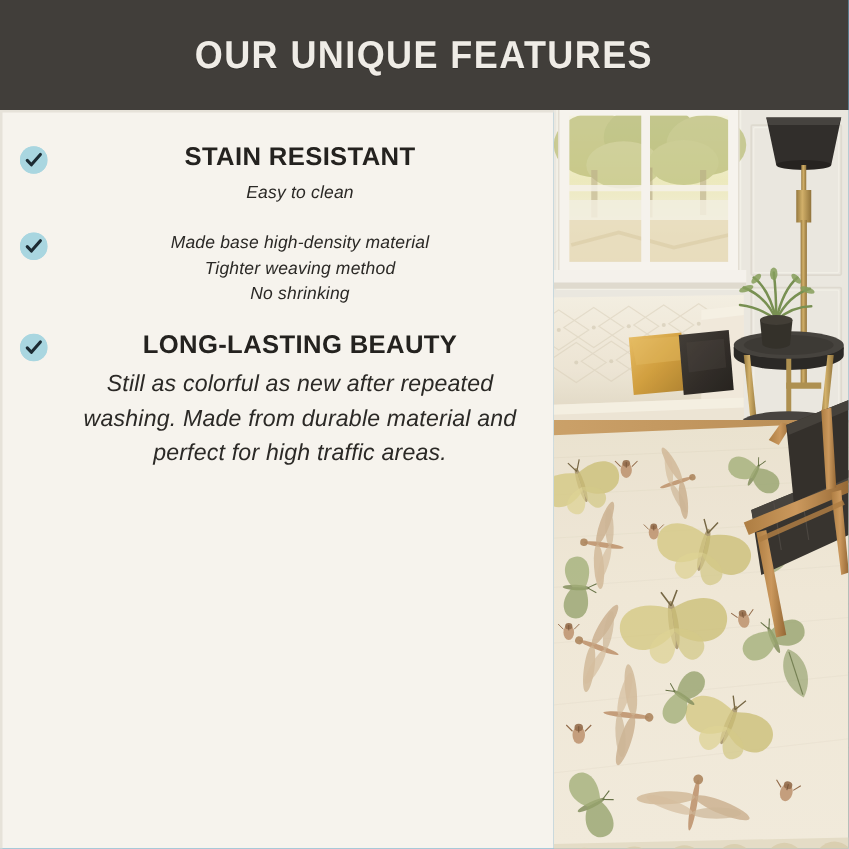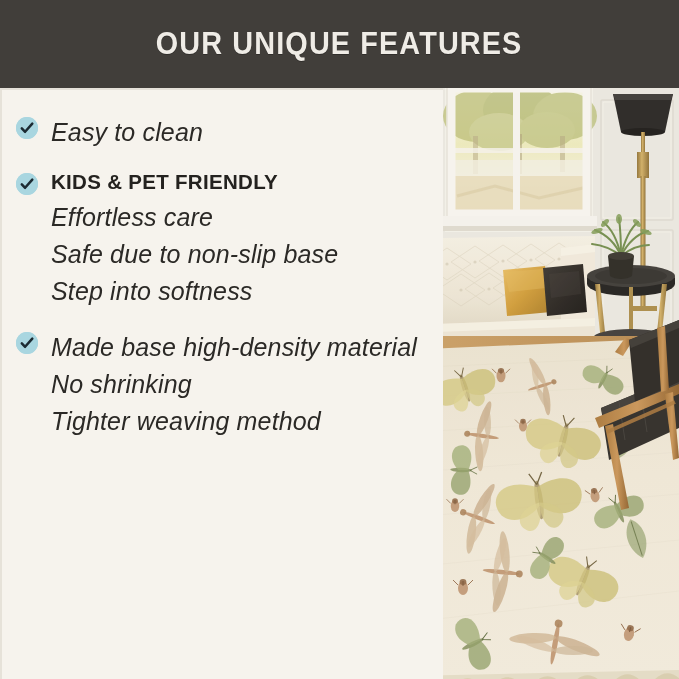--- a/index.html
+++ b/index.html
@@ -10,20 +10,21 @@
   }
   body {
     font-family: "Liberation Sans", sans-serif;
   }
   .infographic {
     position: relative;
     width: 679px;
     height: 679px;
     overflow: hidden;
     background: #0369a1;
+    text-align: center;
   }
 
   
   .header-bar {
     position: absolute;
     left: 0; top: 0;
     width: 679px;
     height: 88px;
     background: #413e3a;
     display: flex;
@@ -84,21 +85,21 @@
     letter-spacing: 0.3px;
     color: #24221f;
     text-transform: uppercase;
     line-height: 1.18;
     margin: 0 0 5px 0;
     white-space: nowrap;
   }
   .feature-line {
     font-family: "Liberation Sans", sans-serif;
     font-style: italic;
-    font-size: 25px;
+    font-size: 14px;
     letter-spacing: 0.15px;
     color: #2b2926;
     line-height: 1.48;
     margin: 0;
   }
   .feature-para {
     font-family: "Liberation Sans", sans-serif;
     font-style: italic;
     font-size: 18.5px;
     letter-spacing: 0.15px;
@@ -144,57 +145,56 @@
     <div class="feature-block">
       <div class="check-wrap">
         <span class="check-circle">
           <svg width="22" height="22" viewBox="0 0 22 22">
             <circle cx="11" cy="11" r="11" fill="#a9d6e0"></circle>
             <path d="M5.8 11.3 L9.1 14.8 L16.3 6.6" stroke="#1c2b33" stroke-width="2.5" fill="none" stroke-linecap="round" stroke-linejoin="round"></path>
           </svg>
         </span>
       </div>
       <div class="feature-text">
+        <p class="feature-title">STAIN RESISTANT</p>
         <p class="feature-line">Easy to clean</p>
       </div>
     </div>
 
-    <div class="feature-block">
-      <div class="check-wrap">
-        <span class="check-circle">
-          <svg width="22" height="22" viewBox="0 0 22 22">
-            <circle cx="11" cy="11" r="11" fill="#a9d6e0"></circle>
-            <path d="M5.8 11.3 L9.1 14.8 L16.3 6.6" stroke="#1c2b33" stroke-width="2.5" fill="none" stroke-linecap="round" stroke-linejoin="round"></path>
-          </svg>
-        </span>
-      </div>
-      <div class="feature-text">
-        <p class="feature-title">KIDS &amp; PET FRIENDLY</p>
-        <p class="feature-line">Effortless care</p>
-        <p class="feature-line">Safe due to non-slip base</p>
-        <p class="feature-line">Step into softness</p>
-      </div>
-    </div>
 
     <div class="feature-block">
       <div class="check-wrap">
         <span class="check-circle">
           <svg width="22" height="22" viewBox="0 0 22 22">
             <circle cx="11" cy="11" r="11" fill="#a9d6e0"></circle>
             <path d="M5.8 11.3 L9.1 14.8 L16.3 6.6" stroke="#1c2b33" stroke-width="2.5" fill="none" stroke-linecap="round" stroke-linejoin="round"></path>
           </svg>
         </span>
       </div>
       <div class="feature-text">
         <p class="feature-line">Made base high-density material</p>
+        <p class="feature-line">Tighter weaving method</p>
         <p class="feature-line">No shrinking</p>
-        <p class="feature-line">Tighter weaving method</p>
       </div>
     </div>
 
+    <div class="feature-block">
+      <div class="check-wrap">
+        <span class="check-circle">
+          <svg width="22" height="22" viewBox="0 0 22 22">
+            <circle cx="11" cy="11" r="11" fill="#a9d6e0"></circle>
+            <path d="M5.8 11.3 L9.1 14.8 L16.3 6.6" stroke="#1c2b33" stroke-width="2.5" fill="none" stroke-linecap="round" stroke-linejoin="round"></path>
+          </svg>
+        </span>
+      </div>
+      <div class="feature-text">
+        <p class="feature-title">LONG-LASTING BEAUTY</p>
+        <p class="feature-para">Still as colorful as new after repeated washing. Made from durable material and perfect for high traffic areas.</p>
+      </div>
+    </div>
 
   </div>
 
   <div class="photo-panel">
     <svg width="236" height="591" viewBox="0 0 236 591">
       <defs>
         <linearGradient id="windowGlow" x1="0" y1="0" x2="0" y2="1">
           <stop offset="0%" stop-color="#f7f5e8"></stop>
           <stop offset="45%" stop-color="#eceabc"></stop>
           <stop offset="70%" stop-color="#f3efdc"></stop>

